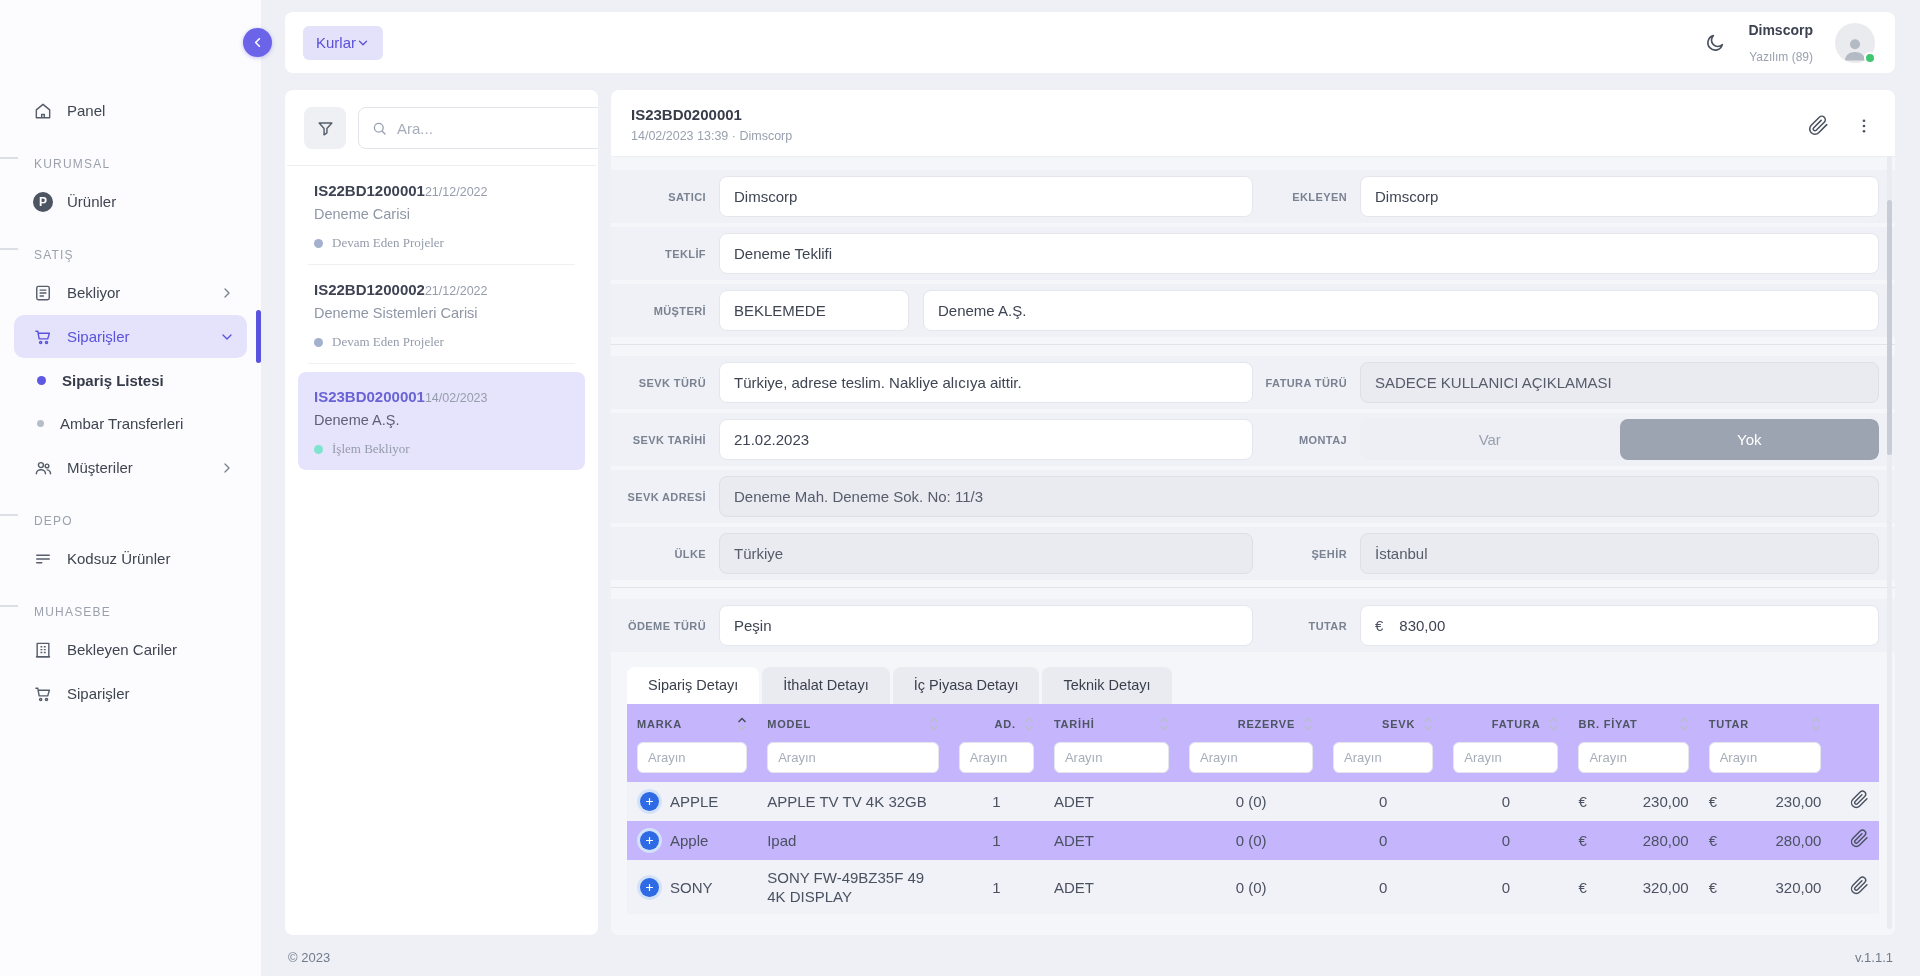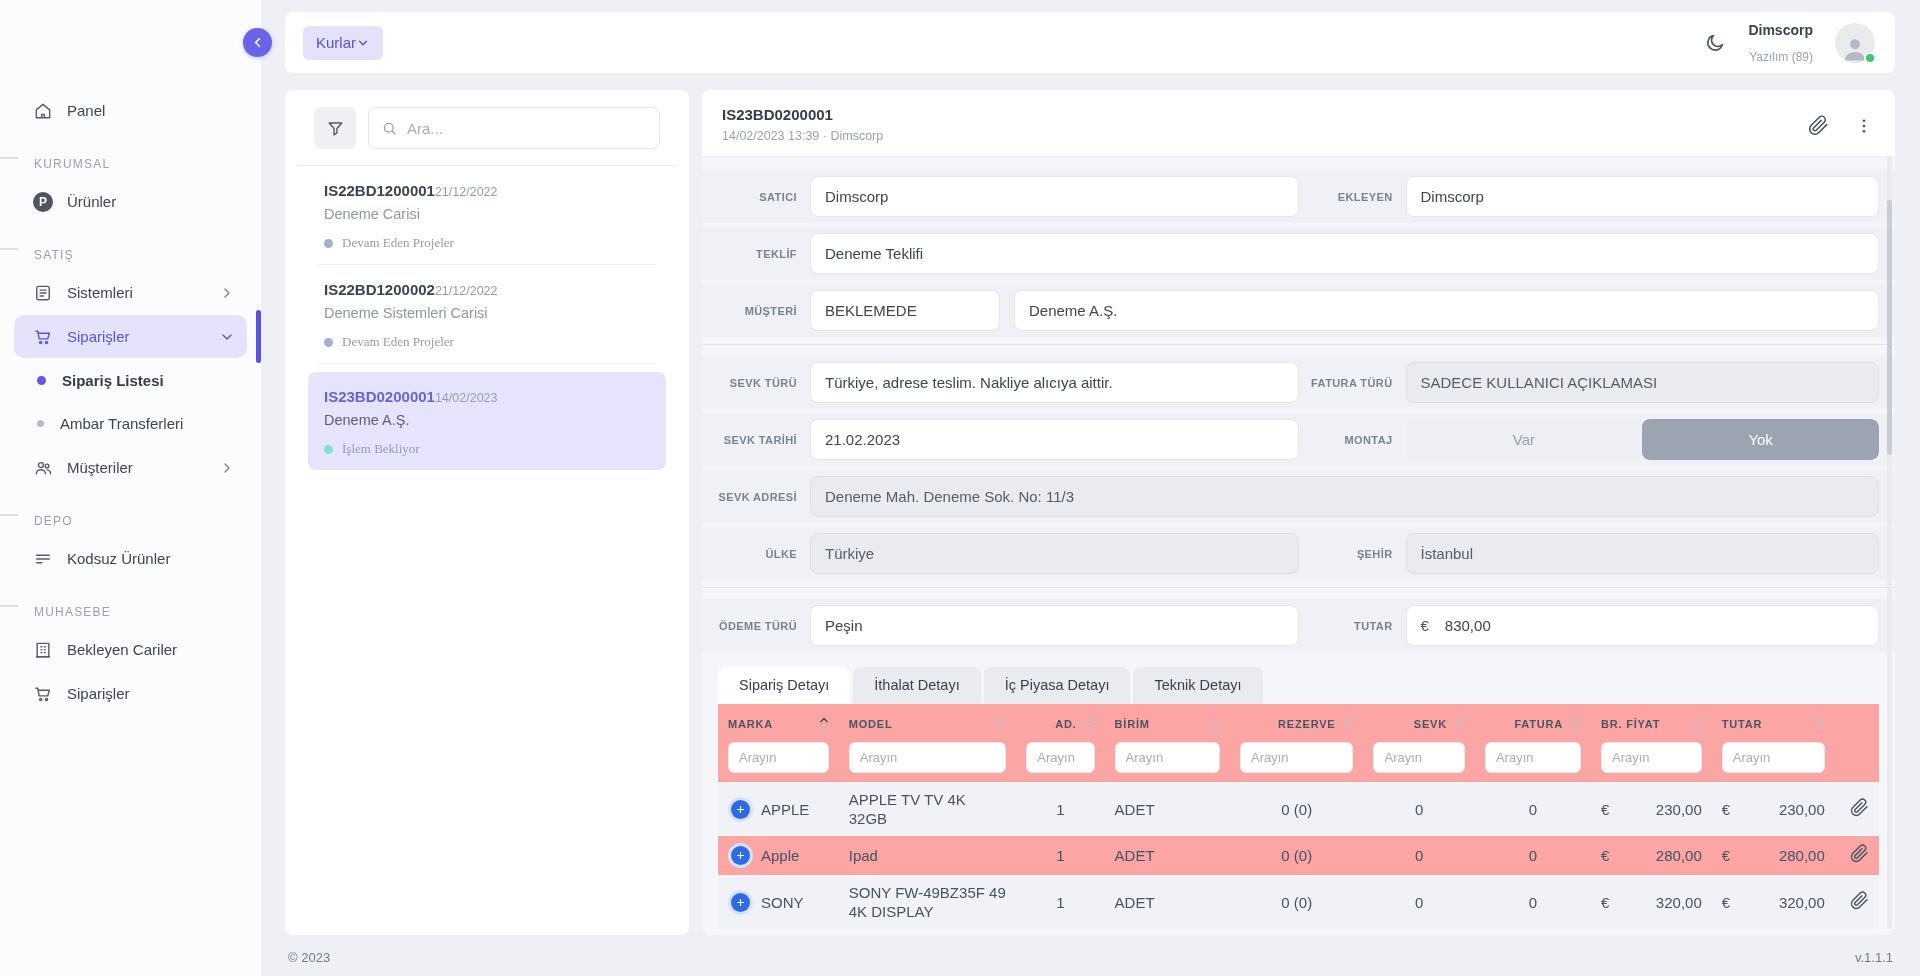--- a/index.html
+++ b/index.html
@@ -48,21 +48,21 @@
   .avatar { width:40px; height:40px; position:relative; cursor:pointer; }
   .avatar-inner { width:40px; height:40px; border-radius:50%; background:#e9ebee; overflow:hidden;
     display:flex; align-items:flex-end; justify-content:center; }
   .avatar-inner svg { width:30px; height:30px; fill:#b4bac4; }
   .online-dot { position:absolute; bottom:-1px; right:-1px; width:12px; height:12px; border-radius:50%;
     background:#3fc76f; border:2px solid #fff; }
 
   .content { display:flex; gap:13px; margin-top:17px; height:845px; flex-shrink:0; }
 
   
-  .list-card { width:404px; flex-shrink:0; background:#fff; border-radius:8px; padding:17px 29px 0; overflow:hidden; }
+  .list-card { width:313px; flex-shrink:0; background:#fff; border-radius:8px; padding:17px 19px 0; overflow:hidden; }
   .search-row { display:flex; gap:12px; }
   .filter-btn { width:42px; height:42px; border-radius:8px; background:#eef0f4; border:none; display:flex;
     align-items:center; justify-content:center; color:#565d6b; cursor:pointer; flex-shrink:0; }
   .filter-btn svg { width:19px; height:19px; }
   .search-box { flex:1; height:42px; border:1px solid #e2e4ea; border-radius:8px; display:flex;
     align-items:center; padding:0 12px; gap:9px; color:#9aa1af; background:#fff; }
   .search-box svg { width:17px; height:17px; flex-shrink:0; }
   .search-box input { border:none; outline:none; flex:1; min-width:0; font-size:15px; font-family:inherit;
     color:#3e4452; background:transparent; }
   input::placeholder { color:#a7adba; }
@@ -106,21 +106,21 @@
   .toggle { display:flex; height:41px; border-radius:8px; overflow:hidden; flex:1; }
   .tseg { flex:1; display:flex; align-items:center; justify-content:center; font-size:15px;
     background:#edeff4; color:#9aa1ae; cursor:pointer; }
   .tseg.sel { background:#9ca3b1; color:#fff; border-radius:8px; }
 
   .tabs { display:flex; gap:3px; margin-top:15px; }
   .tab { padding:10px 21px 11px; font-size:14.5px; color:#3a3f4c; background:#e9ebf1;
     border-radius:8px 8px 0 0; cursor:pointer; }
   .tab.active { background:#fff; }
 
-  .twrap { background:#fca5a5; }
+  .twrap { background:#c4b5fd; }
   table { width:100%; border-collapse:collapse; table-layout:fixed; }
   th { padding:12px 10px 9px; font-size:11px; color:#4d5462; letter-spacing:.8px; font-weight:bold;
     text-align:left; cursor:pointer; }
   .thc { display:flex; align-items:center; justify-content:space-between; gap:8px; }
   .thc.end { justify-content:flex-end; }
   .sort { width:10px; height:16px; stroke:#b9bfcb; fill:none; stroke-width:1.5; flex-shrink:0; }
   .sort .s-active { stroke:#454b58; }
   .flt-row td { padding:1px 10px 9px; }
   .fltr { width:100%; height:31px; border:1px solid #e4e6ec; border-radius:6px; padding:0 10px;
     font-size:13px; color:#3e4452; background:#fff; font-family:inherit; outline:none; }
@@ -172,21 +172,21 @@
       <div class="side-sec">
         <span>SATIŞ</span>
       </div>
       <div class="side-item">
         <span class="sicon">
           <svg viewBox="0 0 24 24" fill="none" stroke="currentColor" stroke-width="1.7" stroke-linecap="round">
               <rect x="4.5" y="4" width="15" height="16" rx="2"></rect>
               <path d="M8.5 8.5h7M8.5 12h7M8.5 15.5h4"></path>
             </svg>
         </span>
-        <span class="grow">Sistemleri</span>
+        <span class="grow">Bekliyor</span>
         <span class="chev">
           <svg viewBox="0 0 24 24" fill="none" stroke="currentColor" stroke-width="2" stroke-linecap="round" stroke-linejoin="round">
               <path d="m9 6 6 6-6 6"></path>
             </svg>
         </span>
       </div>
       <div class="side-item active">
         <span class="sicon">
           <svg viewBox="0 0 24 24" fill="none" stroke="currentColor" stroke-width="1.7" stroke-linecap="round" stroke-linejoin="round">
               <path d="M3.5 5h2.2l1.7 9.2h10.3l1.9-6.7H7"></path>
@@ -528,21 +528,21 @@
                       <div class="thc end">
                         <span>AD.</span>
                         <svg class="sort" viewBox="0 0 10 16">
                           <path d="m1.5 6 3.5-3.5L8.5 6"></path>
                           <path d="m1.5 10 3.5 3.5L8.5 10"></path>
                         </svg>
                       </div>
                     </th>
                   <th>
                       <div class="thc">
-                        <span>BİRİM</span>
+                        <span>TARİHİ</span>
                         <svg class="sort" viewBox="0 0 10 16">
                           <path d="m1.5 6 3.5-3.5L8.5 6"></path>
                           <path d="m1.5 10 3.5 3.5L8.5 10"></path>
                         </svg>
                       </div>
                     </th>
                   <th>
                       <div class="thc end">
                         <span>REZERVE</span>
                         <svg class="sort" viewBox="0 0 10 16">

